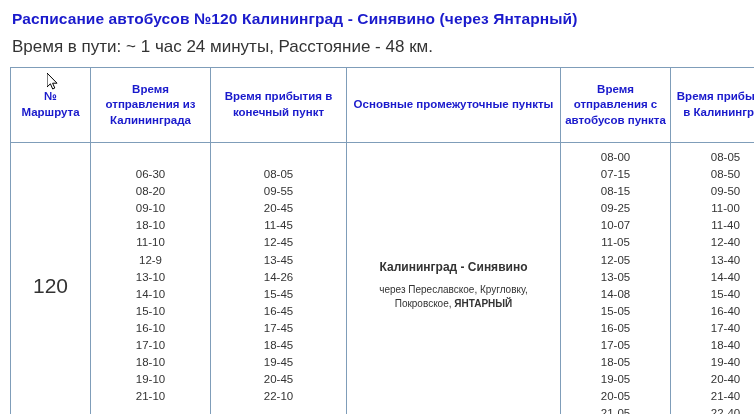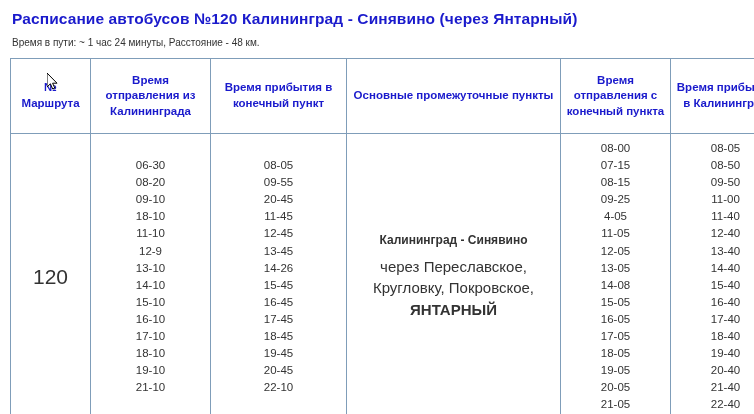--- a/index.html
+++ b/index.html
@@ -23,21 +23,21 @@
   }
   .title {
     font-size: 15.5px;
     font-weight: bold;
     color: #1a1acc;
     letter-spacing: 0.1px;
     margin: 2px 0 0 2px;
     white-space: nowrap;
   }
   .subtitle {
-    font-size: 10px;
+    font-size: 17px;
     color: #333333;
     margin: 9px 0 0 2px;
   }
   table.schedule {
     border-collapse: collapse;
     margin-top: 10px;
     width: 732px;
     table-layout: fixed;
   }
   table.schedule th,
@@ -84,21 +84,21 @@
     vertical-align: middle;
     padding: 4px 10px;
   }
   .middle-main {
     font-size: 12px;
     font-weight: bold;
     color: #333333;
     margin-bottom: 9px;
   }
   .middle-sub {
-    font-size: 15px;
+    font-size: 10px;
     color: #333333;
     line-height: 1.45;
   }
   .middle-sub b {
     font-weight: bold;
   }
   .cursor {
     position: absolute;
     left: 47px;
     top: 73px;
@@ -123,21 +123,21 @@
       <col class="col-middle">
       <col class="col-dep-end">
       <col class="col-arr-kal">
     </colgroup>
     <thead>
       <tr>
         <th>№ Маршрута</th>
         <th>Время отправления из Калининграда</th>
         <th>Время прибытия в конечный пункт</th>
         <th>Основные промежуточные пункты</th>
-        <th>Время отправления с конечный пункта</th>
+        <th>Время отправления с автобусов пункта</th>
         <th>Время прибытия в Калининград</th>
       </tr>
     </thead>
     <tbody>
       <tr>
         <td class="route-cell">120</td>
         <td class="times">
           <span class="times-inner">
               <div>06-30</div>
               <div>08-20</div>
@@ -178,21 +178,21 @@
           <div class="middle-sub">
             <span>через Переславское, Кругловку, Покровское, </span><b>ЯНТАРНЫЙ</b>
           </div>
         </td>
         <td class="times">
           <span class="times-inner">
               <div>08-00</div>
               <div>07-15</div>
               <div>08-15</div>
               <div>09-25</div>
-              <div>4-05</div>
+              <div>10-07</div>
               <div>11-05</div>
               <div>12-05</div>
               <div>13-05</div>
               <div>14-08</div>
               <div>15-05</div>
               <div>16-05</div>
               <div>17-05</div>
               <div>18-05</div>
               <div>19-05</div>
               <div>20-05</div>

